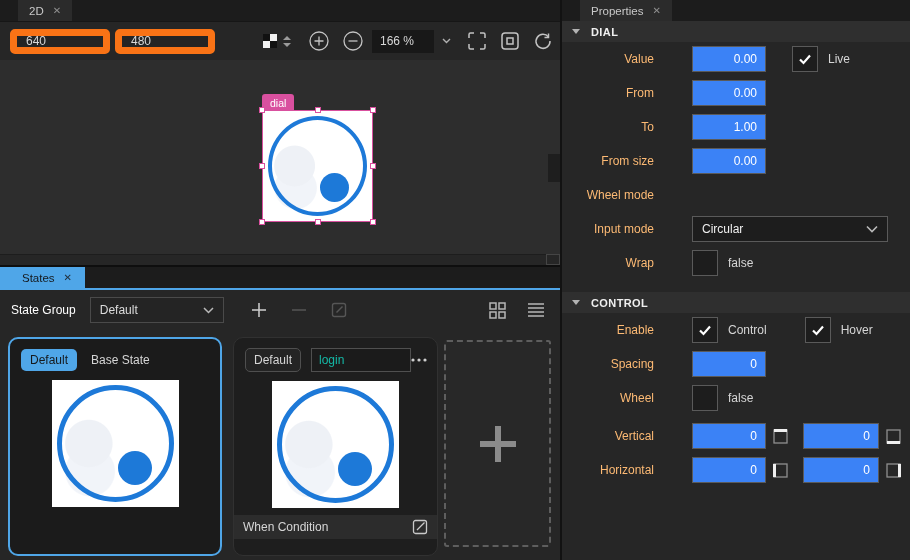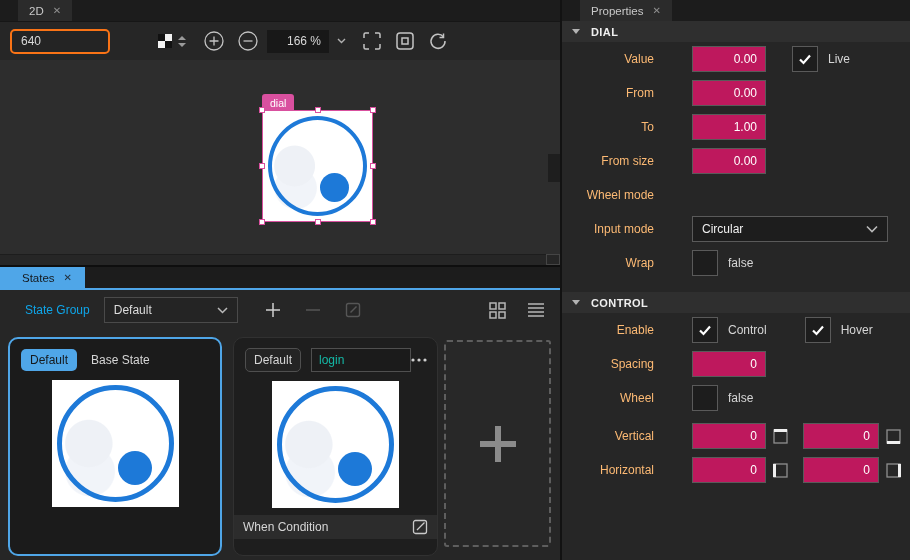--- a/index.html
+++ b/index.html
@@ -18,24 +18,24 @@
 
   svg { display:block; }
   .icon-btn { display:flex; align-items:center; justify-content:center; flex:none; }
 
   
   .left { width:560px; flex:none; display:flex; flex-direction:column; }
 
   .canvas-pane { height:265px; flex:none; display:flex; flex-direction:column; background:#262626; }
   .canvas-toolbar { height:39px; flex:none; display:flex; align-items:center; background:#262626;
                     border-top:1px solid #161616; }
-  .size-input { width:100px; height:25px; background:#242424; border:2px solid #f97316; border-radius:5px;
+  .size-input { width:100px; height:25px; background:#242424; border:7px solid #f97316; border-radius:5px;
                 color:#d8d8d8; display:flex; align-items:center; padding:0 9px; }
   .zoom-field { width:62px; height:23px; background:#181818; color:#d8d8d8; display:flex; align-items:center;
-                padding:0 8px;justify-content:flex-end; }
+                padding:0 8px; }
   .checker { width:14px; height:14px;
              background:conic-gradient(#f2f2f2 0 90deg,#111 90deg 180deg,#f2f2f2 180deg 270deg,#111 270deg); }
 
   .canvas { flex:1; position:relative; background:#2d2d2d; overflow:hidden; }
 
   .selection { position:absolute; left:262px; top:50px; width:111px; height:112px;
                border:1px solid var(--pink,#d9509f); }
   .sel-label { position:absolute; left:-1px; top:-17px; height:17px; padding:0 8px;
                background:var(--pink,#d9509f); color:#fff; font-size:10.5px; display:flex; align-items:center;
                border-radius:3px 3px 0 0; }
@@ -56,21 +56,21 @@
   .scroll-corner { position:absolute; right:0; bottom:0; width:14px; height:11px;
                    background:#262626; border:1px solid #454545; }
   .vscroll { position:absolute; right:0; top:0; bottom:11px; width:13px; background:#2d2d2d; }
   .vscroll .thumb { position:absolute; left:1px; right:1px; top:85px; height:28px; background:#1e1e1e; }
 
   
   .states-pane { flex:1; display:flex; flex-direction:column; background:#262626;
                  border-top:2px solid #0e0e0e; }
   .states-pane .tabbar { height:23px; border-bottom:2px solid var(--accent,#4fa6e8); }
   .states-toolbar { height:40px; flex:none; display:flex; align-items:center; }
-  .group-label { margin-left:25px; color:#0ea5e9; }
+  .group-label { margin-left:11px; color:#ffffff; }
   .combo-sm { margin-left:14px; width:134px; height:26px; background:#242424; border:1px solid #4a4a4a;
               display:flex; align-items:center; padding:0 9px; color:#dcdcdc; }
   .combo-sm svg, .combo svg { margin-left:auto; }
 
   .cards { flex:1; display:flex; padding:7px 0 0 8px; align-items:flex-start; }
   .card { border-radius:10px; position:relative; flex:none; }
   .card.selected { width:214px; height:219px; background:#1b1b1b; border:2px solid var(--accent,#4fa6e8); }
   .card.normal { width:205px; height:219px; background:#1e1e1e; border:1px solid #313131; margin-left:11px; }
   .card-head { display:flex; align-items:center; padding:10px 10px 0 11px; }
   .badge-blue { background:var(--accent,#4fa6e8); color:#15191d; border-radius:5px; padding:4px 9px; }
@@ -93,21 +93,21 @@
   
   .right { flex:1; border-left:2px solid #121212; background:#262626; display:flex; flex-direction:column; overflow:hidden; }
   .sec-head { height:21px; background:#2f2f2f; display:flex; align-items:center; flex:none; margin-top:0; }
   .sec-head.gap { margin-top:12px; }
   .tri { width:0; height:0; border-left:4.5px solid transparent; border-right:4.5px solid transparent;
          border-top:5px solid #b3b3b3; margin-left:10px; }
   .sec-title { margin-left:11px; color:#efefef; font-size:11px; font-weight:700; letter-spacing:.4px; }
 
   .prow { height:34px; display:flex; align-items:center; flex:none; }
   .plabel { width:92px; text-align:right; color:#fdba74; flex:none; }
-  .num-input { margin-left:38px; width:74px; height:26px; background:#be185d; border:1px solid #5a5a5a;
+  .num-input { margin-left:38px; width:74px; height:26px; background:#3b82f6; border:1px solid #5a5a5a;
                color:#fff; display:flex; align-items:center; justify-content:flex-end; padding:0 8px; flex:none; }
   .combo { margin-left:38px; width:196px; height:26px; background:#1d1d1d; border:1px solid #5a5a5a;
            color:#efefef; display:flex; align-items:center; padding:0 9px; flex:none; }
   .checkbox { width:26px; height:26px; background:#1d1d1d; border:1px solid #5a5a5a;
               display:flex; align-items:center; justify-content:center; flex:none; }
   .cb-at-field { margin-left:38px; }
   .cb-label { margin-left:10px; color:#d6d6d6; }
   .pad-icon { margin-left:6px; flex:none; }
 </style>
 </head>
@@ -122,20 +122,23 @@
         <div class="tab">
           <span>2D</span>
           <span class="x">✕</span>
         </div>
       </div>
 
       <div class="canvas-toolbar">
         <div class="size-input" style="margin-left:10px">
           <span>640</span>
         </div>
+        <div class="size-input" style="margin-left:5px">
+          <span>480</span>
+        </div>
         <div class="checker" style="margin-left:48px"></div>
         <div class="icon-btn" style="margin-left:5px">
           <svg width="10" height="13" viewBox="0 0 10 13">
             <path d="M1 5 L5 1 L9 5 Z" fill="#9a9a9a"></path>
               <path d="M1 8 L5 12 L9 8 Z" fill="#9a9a9a"></path>
           </svg>
         </div>
         <div class="icon-btn" style="margin-left:16px">
           <svg width="22" height="22" viewBox="0 0 22 22">
             <circle cx="11" cy="11" r="9" fill="none" stroke="#c3c3c3" stroke-width="1.3"></circle>

